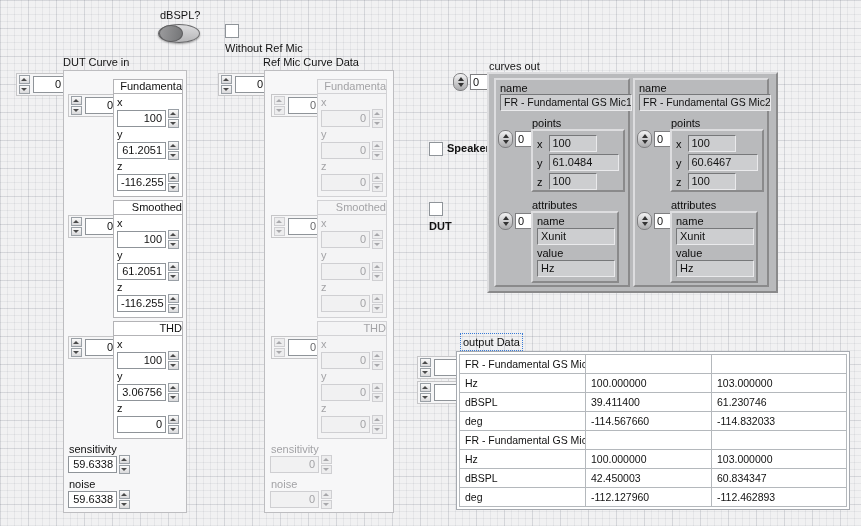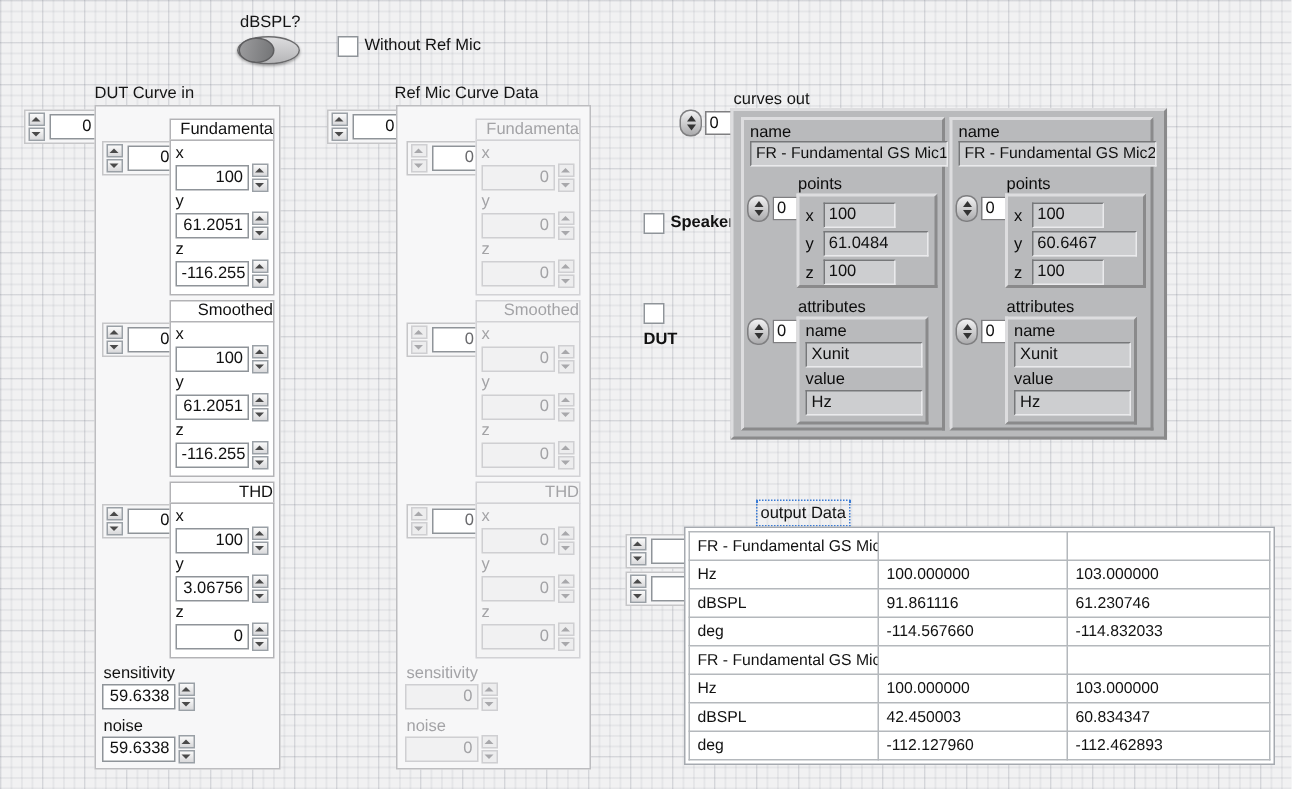--- a/index.html
+++ b/index.html
@@ -54,33 +54,33 @@
   .ridx{position:absolute;display:flex;gap:2px;align-items:center;}
   .rspin{width:13px;height:16px;border:1px solid #7f7f81;border-radius:7px;background:linear-gradient(#f2f2f3,#ababad);display:flex;flex-direction:column;align-items:center;justify-content:center;gap:2px;}
   .rspin i{display:block;width:0;height:0;border-left:3px solid transparent;border-right:3px solid transparent;}
   .rspin i.u{border-bottom:4px solid #333;}
   .rspin i.d{border-top:4px solid #333;}
   .ridx-val{width:18px;height:14px;background:#fff;border:1px solid #7f7f81;line-height:14px;padding:0 2px;text-align:left;}
   
   .tbl-wrap{position:absolute;background:#fff;border:1px solid #a6aab0;padding:2px;box-sizing:border-box;}
   table.out{border-collapse:collapse;width:100%;height:100%;table-layout:fixed;}
   table.out td{border:1px solid #b4b8bc;font-size:10.5px;padding:0 5px;white-space:nowrap;overflow:hidden;height:17px;}
-  .sel-label{position:absolute;white-space:nowrap;outline:1px dotted #3a7bd5;outline-offset:2px;margin-left:44px;}
+  .sel-label{position:absolute;white-space:nowrap;outline:1px dotted #3a7bd5;outline-offset:2px;}
 </style>
 </head>
 <body>
 
 <div class="panel">
 
   <div class="lbl" style="left:160px;top:9px;">dBSPL?</div>
   <div class="toggle" style="left:158px;top:24px;">
     <span class="knob"></span>
   </div>
 
-  <div class="cb" style="left:225px;top:24px;">
+  <div class="cb" style="left:225px;top:24px;flex-direction:column;">
     <span class="box"></span>
     <span class="cap" style="font-weight:400;">Without Ref Mic</span>
   </div>
 
   <div class="lbl" style="left:63px;top:56px;">DUT Curve in</div>
   <div class="idx" style="left:16px;top:73px;">
     <span class="spin">
         <b></b>
         <b class="dn"></b>
       </span>
@@ -478,21 +478,21 @@
             <td></td>
             <td></td>
           </tr>
       <tr>
             <td>Hz</td>
             <td>100.000000</td>
             <td>103.000000</td>
           </tr>
       <tr>
             <td>dBSPL</td>
-            <td>91.861116</td>
+            <td>39.411400</td>
             <td>61.230746</td>
           </tr>
       <tr>
             <td>deg</td>
             <td>-114.567660</td>
             <td>-114.832033</td>
           </tr>
       <tr>
             <td>FR - Fundamental GS Mic2</td>
             <td></td>

